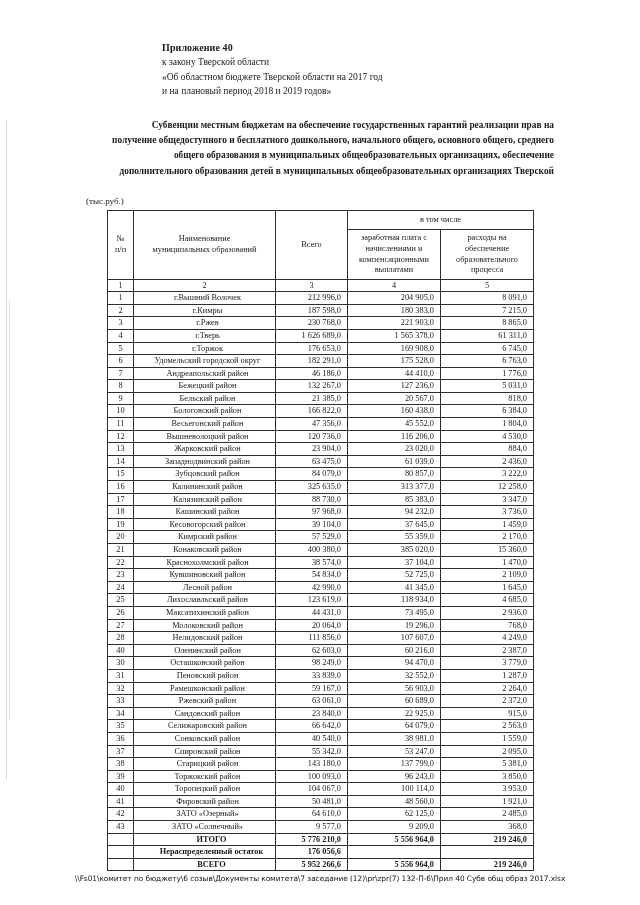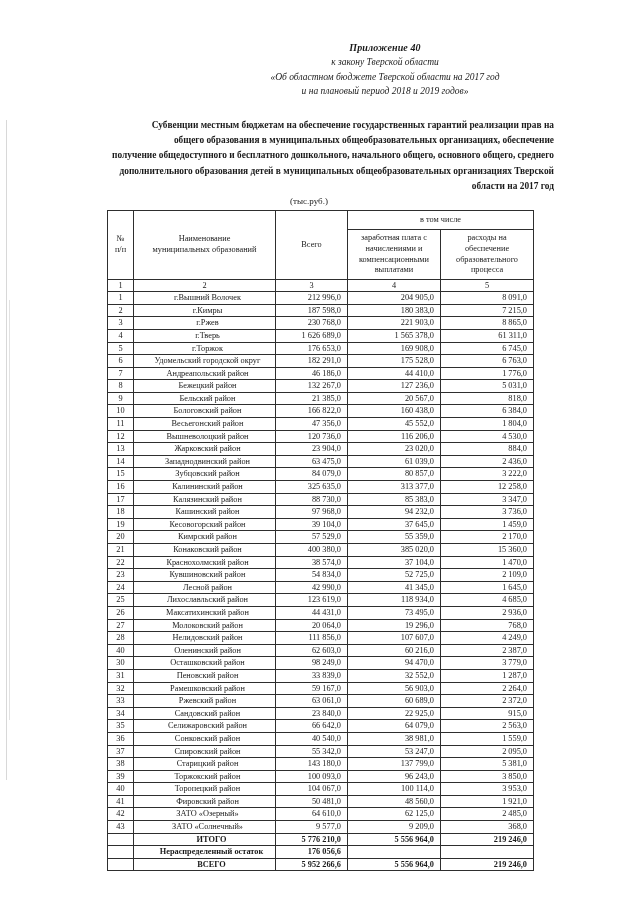--- a/index.html
+++ b/index.html
@@ -37,26 +37,25 @@
     top: 300px;
     width: 1px;
     height: 420px;
     background: #e2e2e2;
   }
 
   
   .doc-header {
     position: absolute;
     top: 40px;
-    right: 40px;
+    right: 48px;
     width: 430px;
-    text-align: center;
+    text-align: left;
     font-size: 9.5px;
     line-height: 1.52;
-    font-style: italic;
   }
   .doc-header .appno {
     font-weight: bold;
     font-size: 10px;
     letter-spacing: .1px;
   }
 
   
   .doc-title {
     position: absolute;
@@ -68,21 +67,21 @@
     font-weight: bold;
     line-height: 1.62;
   }
 
   
   .units {
     position: absolute;
     top: 196px;
     left: 86px;
     width: 446px;
-    text-align: center;
+    text-align: left;
     font-size: 9px;
   }
 
   
   table.main {
     position: absolute;
     top: 210px;
     left: 107px;
     width: 426px;
     border-collapse: collapse;
@@ -163,24 +162,23 @@
 
   <div class="doc-header">
     <div class="appno">Приложение 40</div>
     <div>к закону Тверской области</div>
     <div>«Об областном бюджете Тверской области  на 2017 год</div>
     <div>и на плановый период 2018 и 2019 годов»</div>
   </div>
 
   <div class="doc-title">
     <div>Субвенции местным бюджетам на обеспечение государственных гарантий реализации прав на</div>
+    <div>получение общедоступного и бесплатного дошкольного, начального общего, основного общего, среднего</div>
     <div>общего образования в муниципальных общеобразовательных организациях, обеспечение</div>
-    <div>получение общедоступного и бесплатного дошкольного, начального общего, основного общего, среднего</div>
     <div>дополнительного образования детей в муниципальных общеобразовательных организациях Тверской</div>
-    <div>области на 2017 год</div>
   </div>
 
   <div class="units">(тыс.руб.)</div>
 
   <table class="main">
     <colgroup>
       <col class="col-n">
       <col class="col-name">
       <col class="col-tot">
       <col class="col-zp">
@@ -540,14 +538,15 @@
         <tr class="total">
           <td class="c-n"></td>
           <td class="c-name">ВСЕГО</td>
           <td class="c-num">5 952 266,6</td>
           <td class="c-num">5 556 964,0</td>
           <td class="c-num">219 246,0</td>
         </tr>
       </tbody>
   </table>
 
+  <div class="footer-path">\\Fs01\комитет по бюджету\6 созыв\Документы комитета\7 заседание (12)\pr\zpr(7) 132-П-6\Прил 40 Субв общ образ 2017.xlsx</div>
 
 </div>
 
 </body></html>

